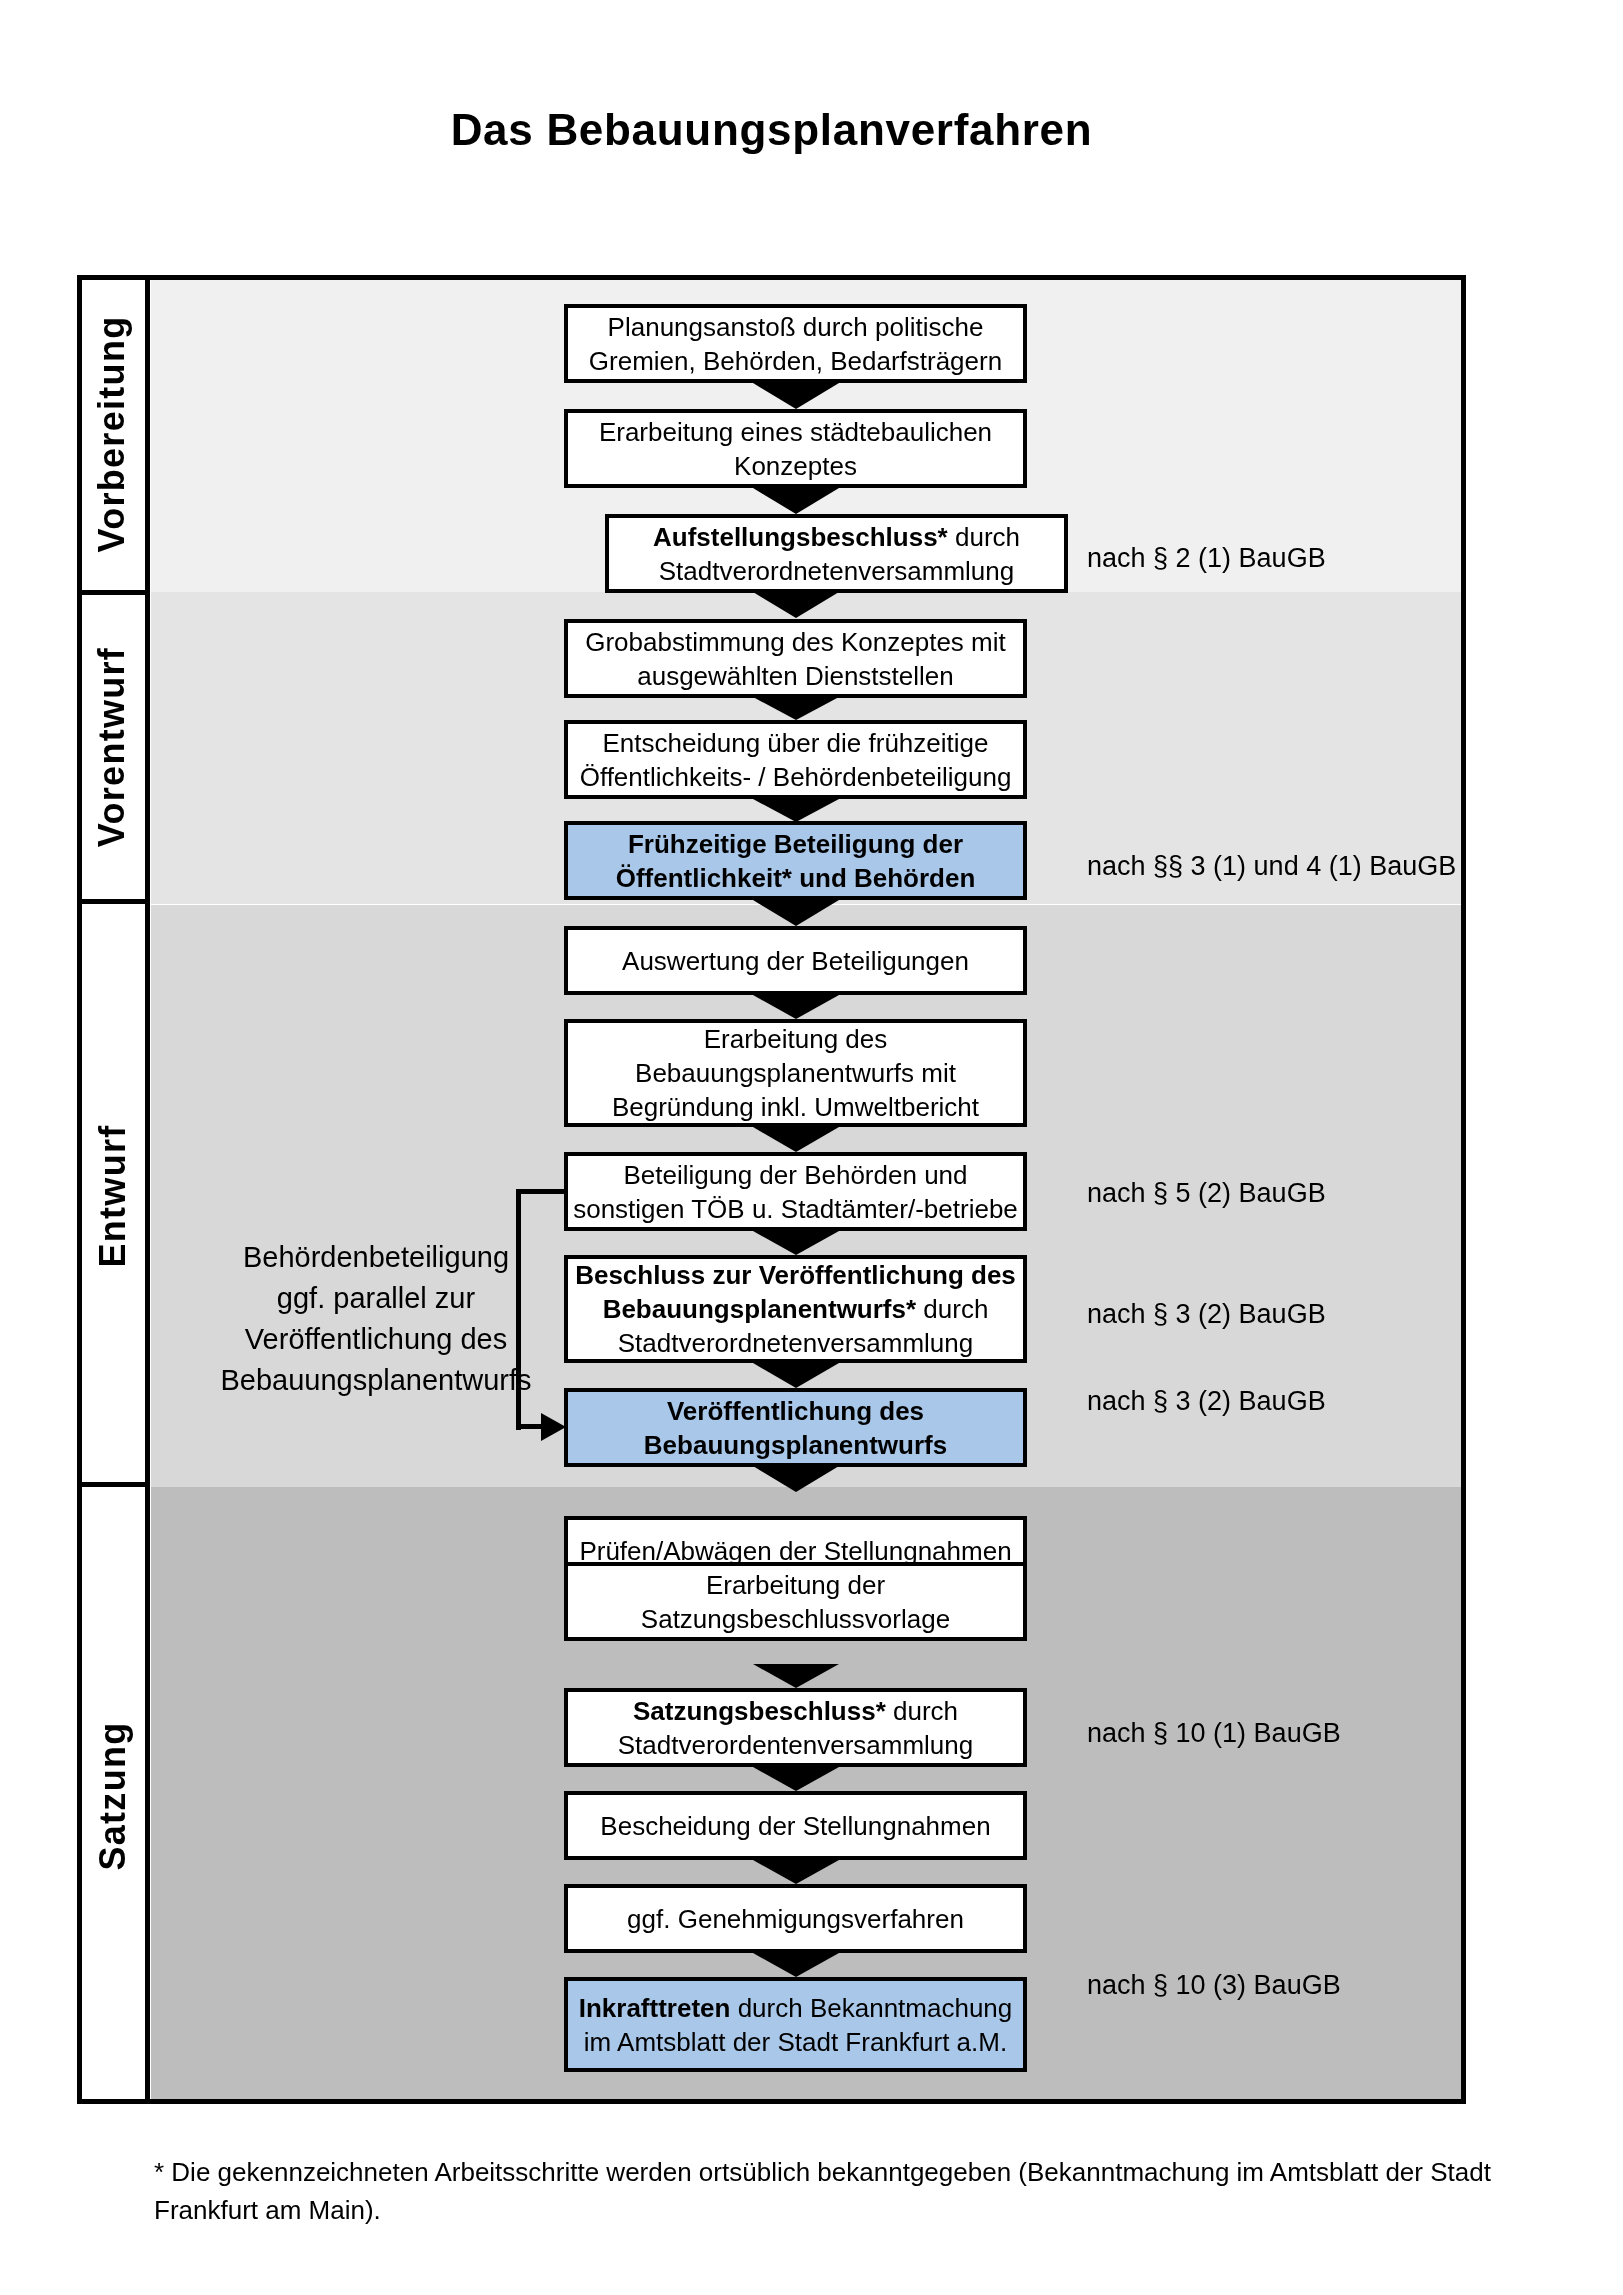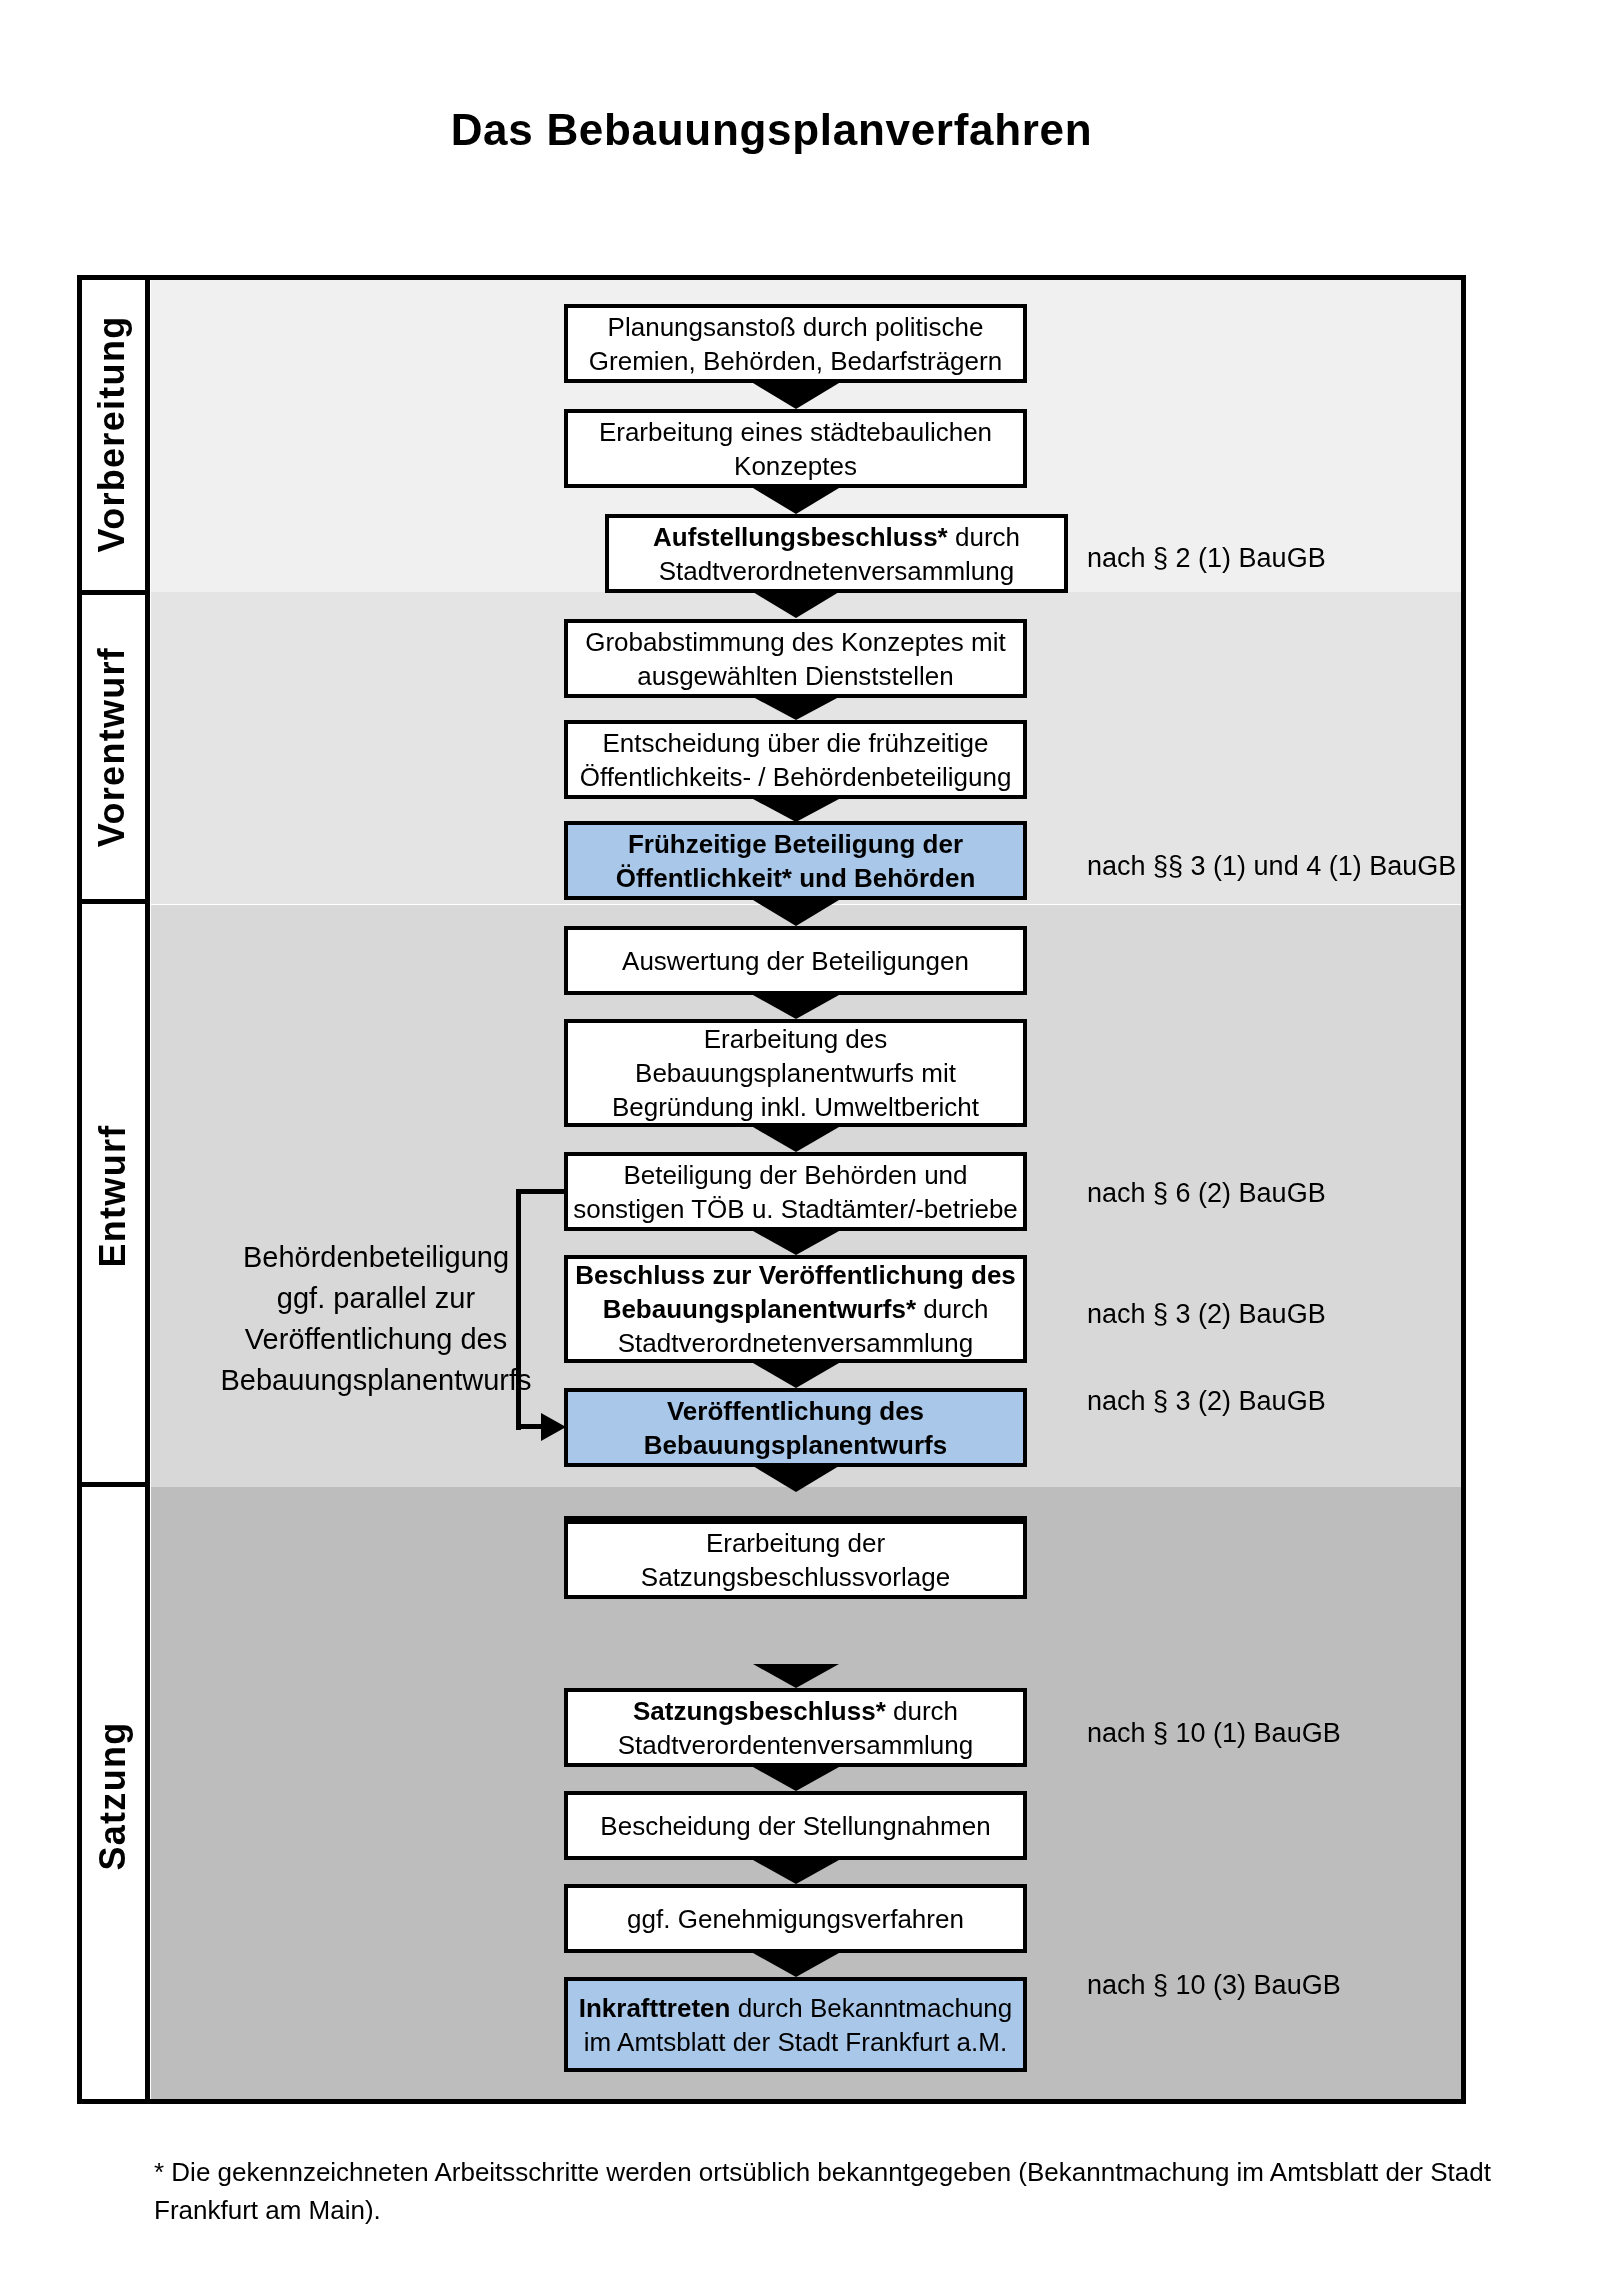--- a/index.html
+++ b/index.html
@@ -162,21 +162,21 @@
       <div class="abs flow-arrow" style="top: 1363px; border-top: 25px solid rgb(0, 0, 0);"></div>
       <div class="abs step highlight" style="top: 1388px; height: 79px;">
         <div class="line"><span class="seg-b">Veröffentlichung des</span></div>
         <div class="line"><span class="seg-b">Bebauungsplanentwurfs</span></div>
       </div>
       <div class="abs flow-arrow" style="top: 1466px; border-top: 26px solid rgb(0, 0, 0);"></div>
       <div class="abs step" style="top: 1492px; height: 69px; margin-top: 24px;">
         <div class="line"><span class="seg">Prüfen/Abwägen der Stellungnahmen</span></div>
       </div>
       <div class="abs flow-arrow" style="top: 1561px; border-top: 24px solid rgb(0, 0, 0);"></div>
-      <div class="abs step" style="top: 1520px; height: 79px;">
+      <div class="abs step" style="top: 1562px; height: 79px;">
         <div class="line"><span class="seg">Erarbeitung der</span></div>
         <div class="line"><span class="seg">Satzungsbeschlussvorlage</span></div>
       </div>
       <div class="abs flow-arrow" style="top: 1664px; border-top: 24px solid rgb(0, 0, 0);"></div>
       <div class="abs step" style="top: 1688px; height: 79px;">
         <div class="line"><span class="seg-b">Satzungsbeschluss*</span><span class="seg"> durch</span></div>
         <div class="line"><span class="seg">Stadtverordentenversammlung</span></div>
       </div>
       <div class="abs flow-arrow" style="top: 1767px; border-top: 24px solid rgb(0, 0, 0);"></div>
       <div class="abs step" style="top: 1791px; height: 69px;">
@@ -188,21 +188,21 @@
       </div>
       <div class="abs flow-arrow" style="top: 1953px; border-top: 24px solid rgb(0, 0, 0);"></div>
       <div class="abs step highlight" style="top: 1977px; height: 95px;">
         <div class="line"><span class="seg-b">Inkrafttreten</span><span class="seg"> durch Bekanntmachung</span></div>
         <div class="line"><span class="seg">im Amtsblatt der Stadt Frankfurt a.M.</span></div>
       </div>
     </div>
 
   <div class="abs legal-ref legal-ref-0">nach § 2 (1) BauGB</div>
   <div class="abs legal-ref legal-ref-1">nach §§ 3 (1) und 4 (1) BauGB</div>
-  <div class="abs legal-ref legal-ref-2">nach § 6 (2) BauGB</div>
+  <div class="abs legal-ref legal-ref-2">nach § 5 (2) BauGB</div>
   <div class="abs legal-ref legal-ref-3">nach § 3 (2) BauGB</div>
   <div class="abs legal-ref legal-ref-4">nach § 3 (2) BauGB</div>
   <div class="abs legal-ref legal-ref-5">nach § 10 (1) BauGB</div>
   <div class="abs legal-ref legal-ref-6">nach § 10 (3) BauGB</div>
 
   <div class="abs" id="side-note">
     <div>Behördenbeteiligung</div>
     <div>ggf. parallel zur</div>
     <div>Veröffentlichung des</div>
     <div>Bebauungsplanentwurfs</div>

